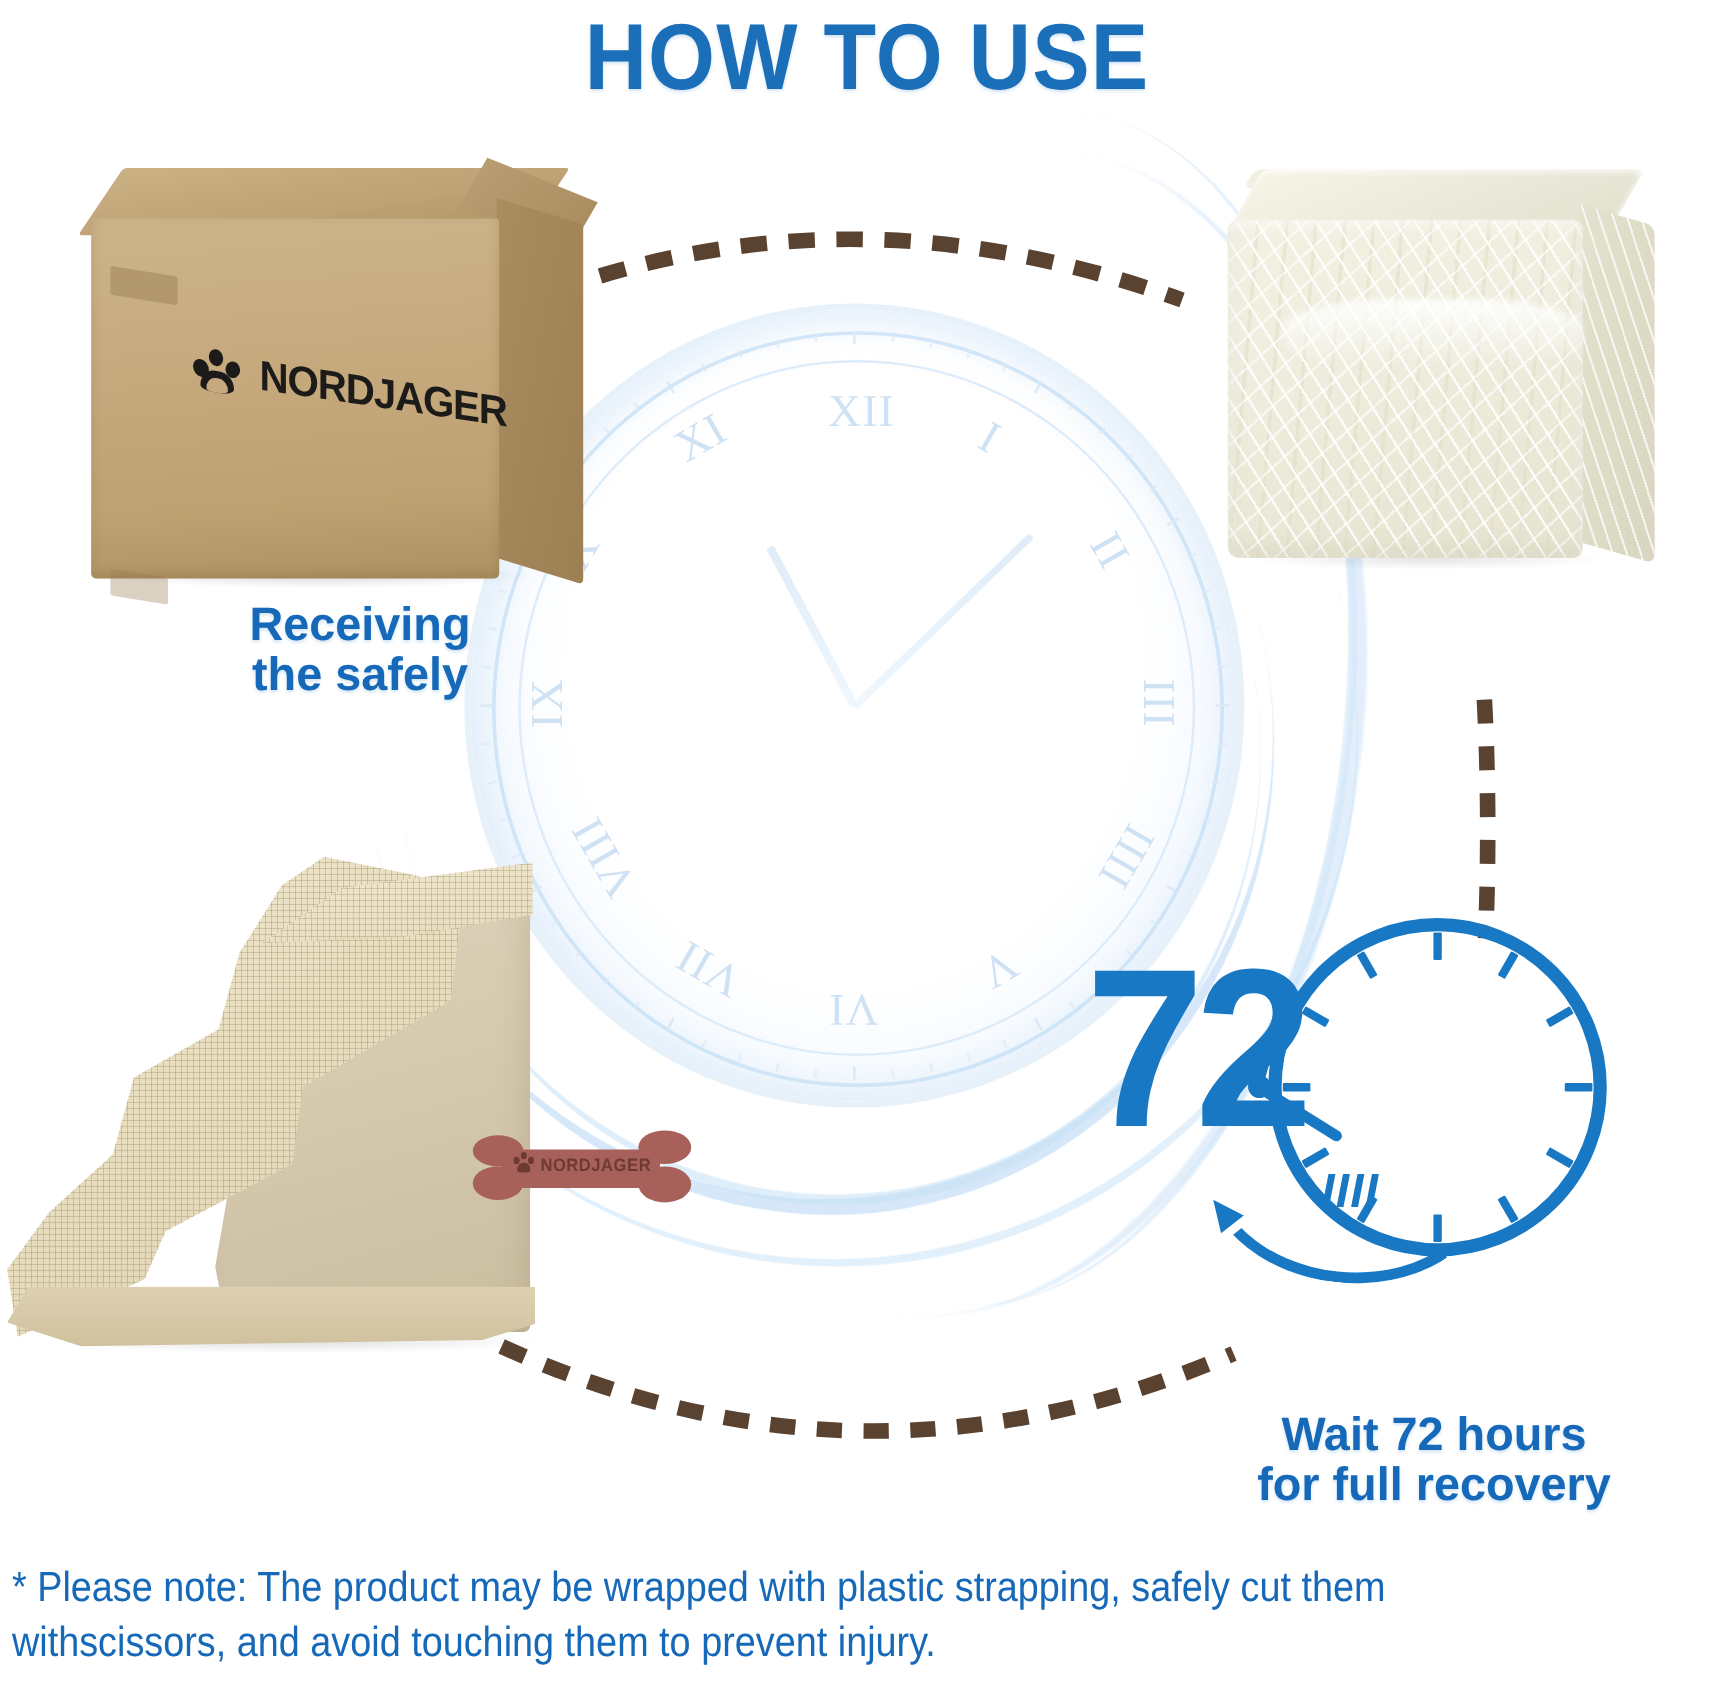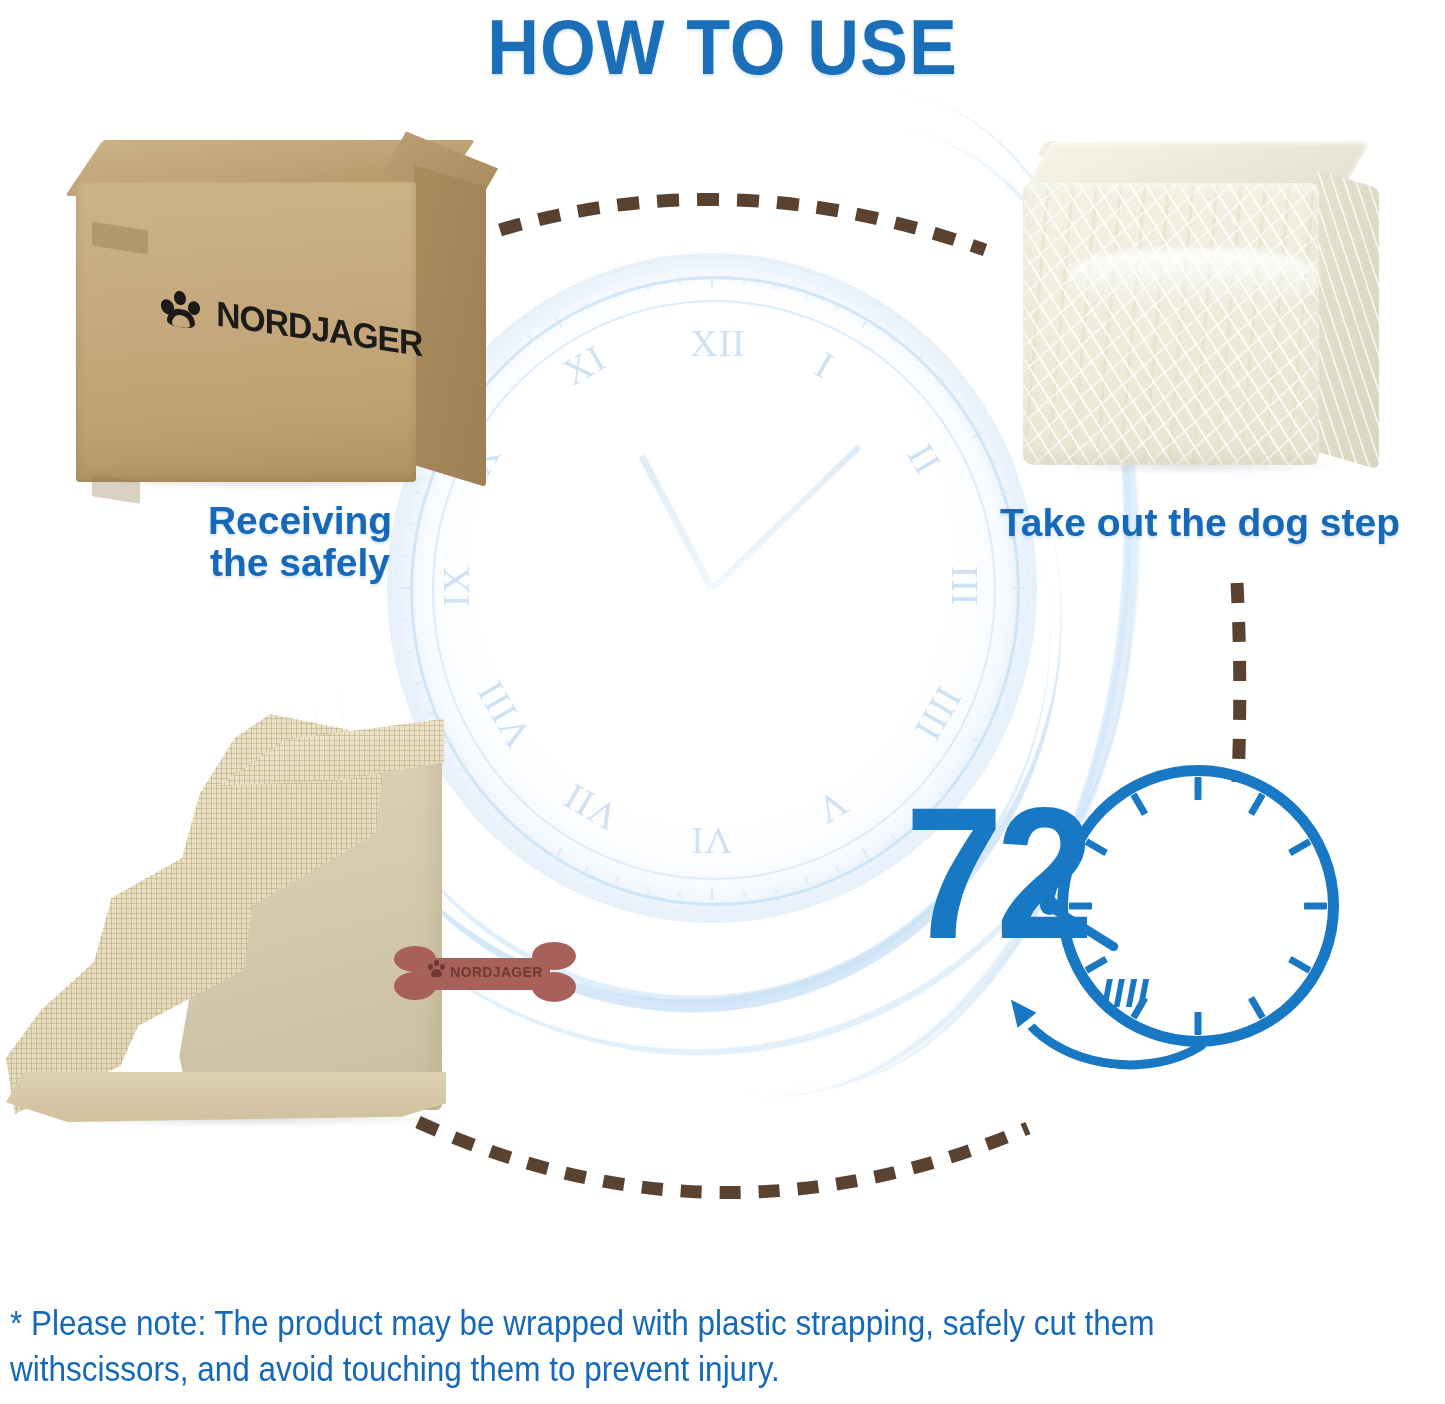--- a/index.html
+++ b/index.html
@@ -433,23 +433,20 @@
   <div class="wrap-wrap">
     <div class="wrap-shadow"></div>
     <div class="wrap-tab"></div>
     <div class="wrap-top"></div>
     <div class="wrap-side"></div>
     <div class="wrap-front">
       <div class="wrap-gloss"></div>
     </div>
   </div>
 
-  <div class="cap cap-take">
-    <div>Take out the dog step</div>
-  </div>
 
   <div class="step-wrap">
     <div class="step-shadow"></div>
     <div class="step-side"></div>
     <div class="step-tread"></div>
     <div class="step-tread-top"></div>
     <div class="step-bottom"></div>
   </div>
 
   <div class="bone">
@@ -486,18 +483,22 @@
       </div>
     <div class="c-hand-h"></div>
     <div class="c-hand-m"></div>
     <div class="c-pin"></div>
     <div class="c-arrow"></div>
     <div class="c-arrowhead"></div>
     <div class="c-num">72</div>
     <div class="c-hour">IIII</div>
   </div>
 
+  <div class="cap cap-wait">
+    <div>Wait 72 hours</div>
+    <div>for full recovery</div>
+  </div>
 
   <div class="note">
     <span>* Please note: The product may be wrapped with plastic strapping, safely cut them withscissors, and avoid touching them to prevent injury.</span>
   </div>
 
 </div>
 
 </body></html>

